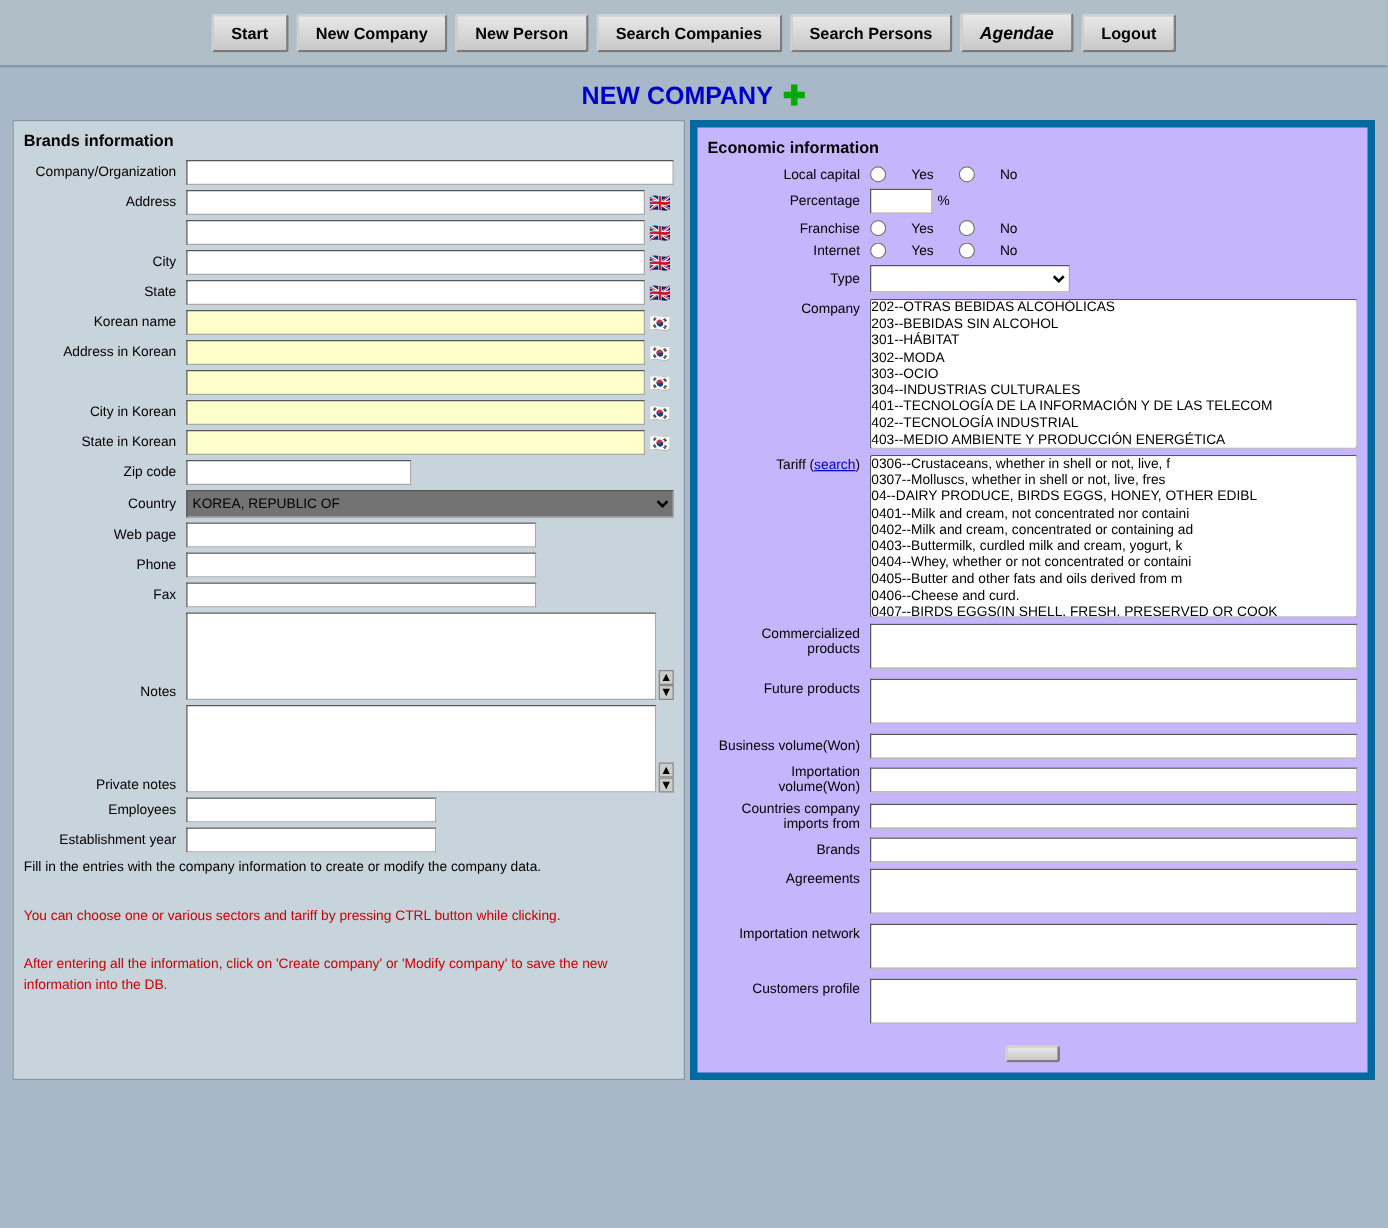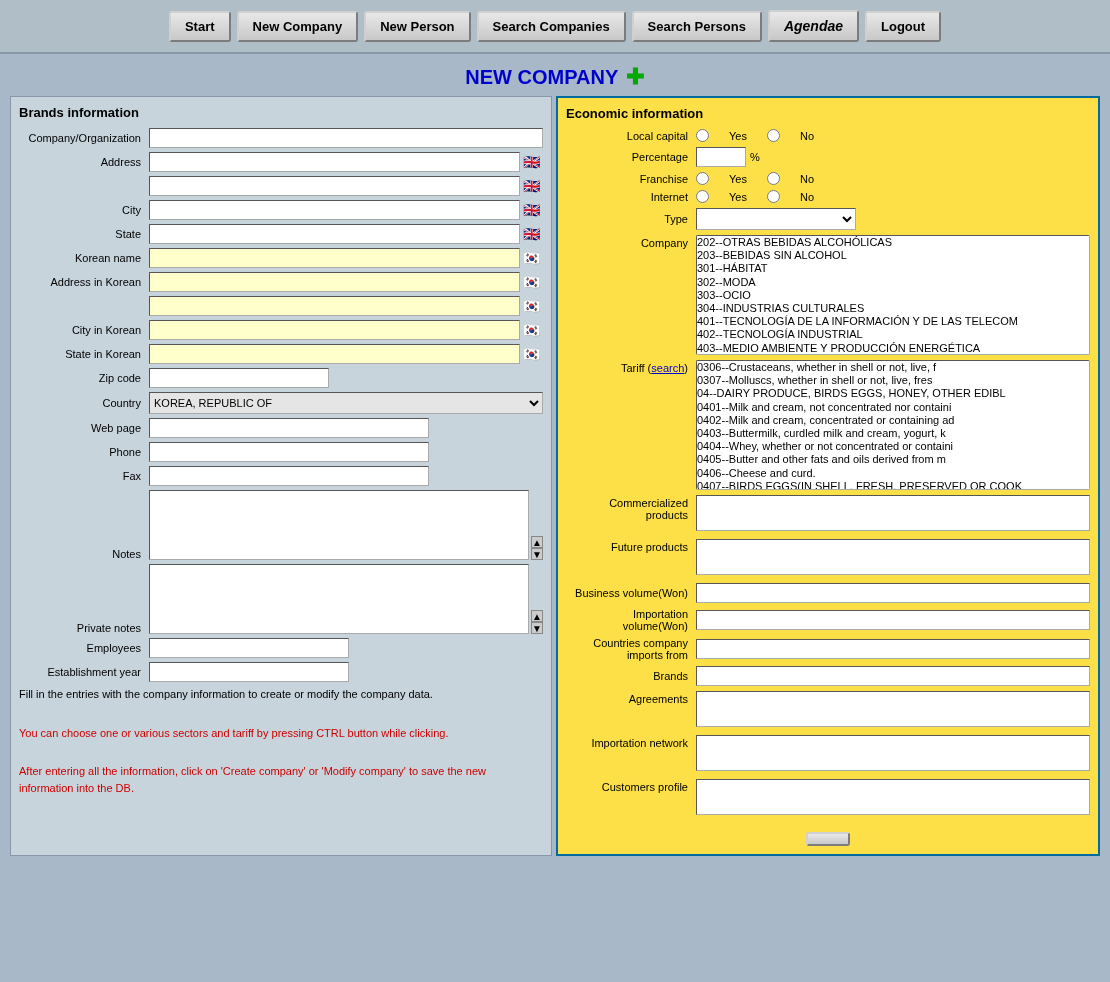--- a/index.html
+++ b/index.html
@@ -53,22 +53,22 @@
     }
     .left-panel {
       flex: 1;
       background: #c8d4dc;
       border: 1px solid #8898a8;
       padding: 8px;
       margin-right: 4px;
     }
     .right-panel {
       flex: 1;
-      background: #fde047;
-      border: 2px solid #0369a1;
+      background: #c4b5fd;
+      border: 6px solid #0369a1;
       padding: 8px;
     }
     .section-title {
       font-weight: bold;
       font-size: 13px;
       margin-bottom: 8px;
       color: #000;
     }
     .form-row {
       display: flex;
@@ -98,21 +98,21 @@
       background: none;
       border: none;
       cursor: pointer;
       font-size: 14px;
       padding: 0 2px;
     }
     .country-select {
       flex: 1;
       height: 22px;
       border: 1px inset #aaa;
-      background: #e5e5e5;
+      background: #737373;
       font-size: 11px;
     }
     textarea.form-textarea {
       flex: 1;
       border: 1px inset #aaa;
       background: #fff;
       padding: 2px 3px;
       font-size: 11px;
       resize: none;
       height: 70px;

